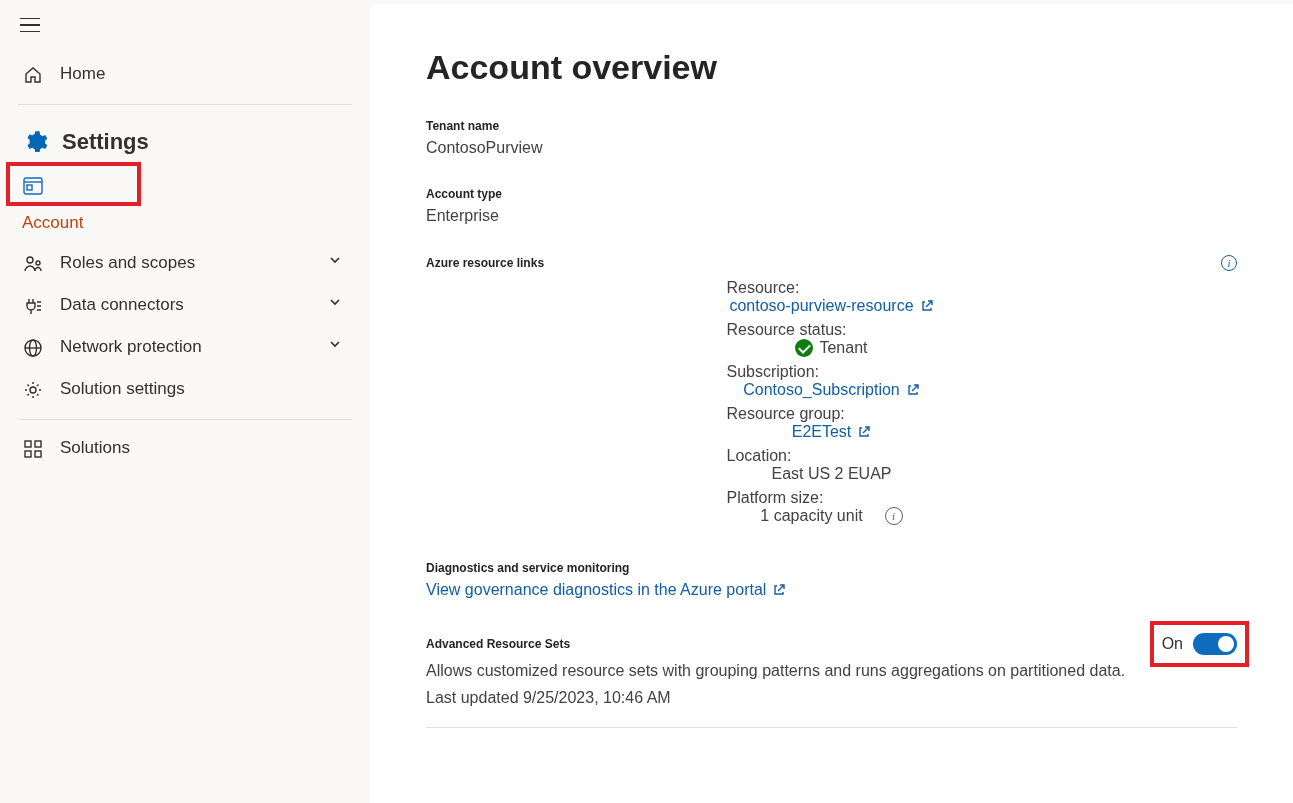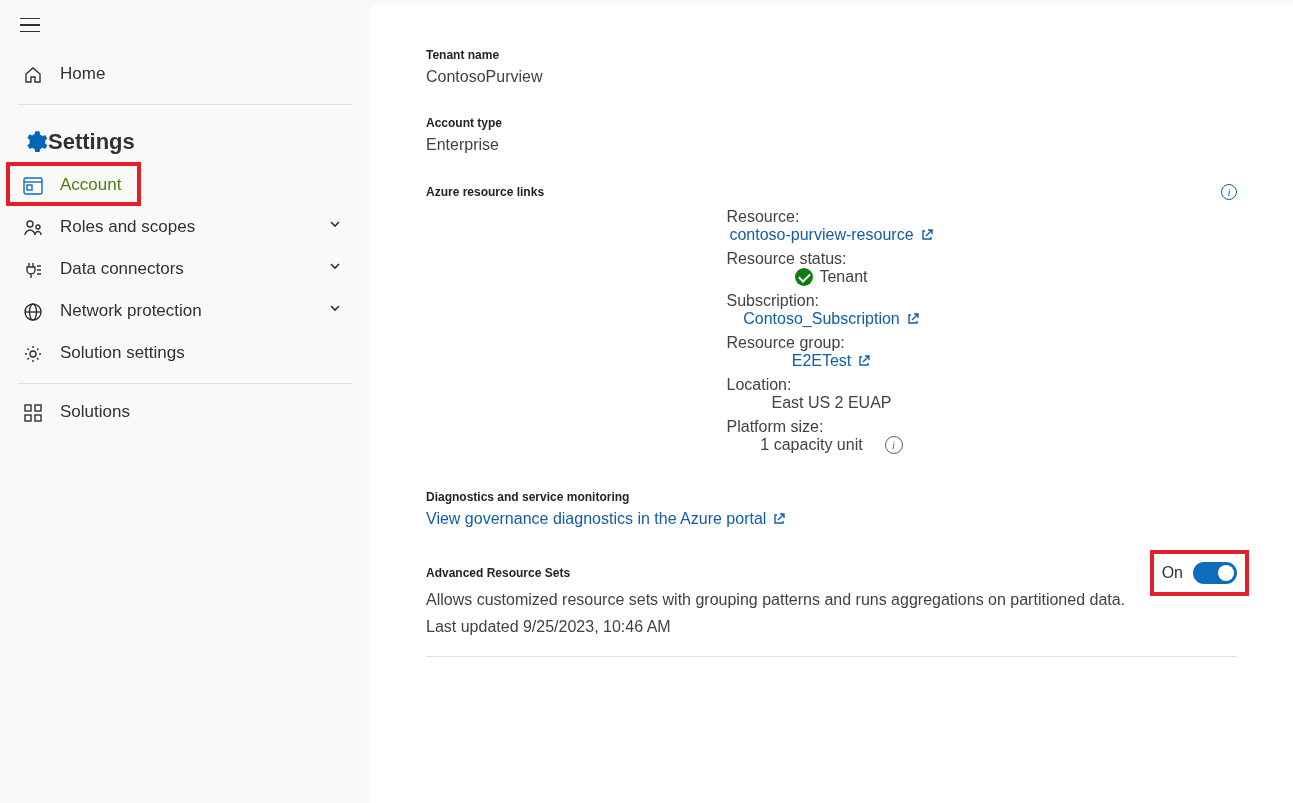--- a/index.html
+++ b/index.html
@@ -54,27 +54,28 @@
   .side-item .chev {
     margin-left: auto;
     margin-right: 6px;
   }
   .side-divider {
     border: none;
     border-top: 1px solid #e1dfdd;
     margin: 8px 0;
   }
   .settings-header {
-    display:flex;align-items:center;
+    display:flex;align-items:center;gap:14px;
     font-size: 22px;
     font-weight: 600;
     padding: 16px 4px 10px 4px;
   }
   .side-item.selected {
-    color: #4d7c0f;
+    color: #c2410c;
+    flex-direction: column;
   }
   .side-item.selected .icon svg { stroke: #0f6cbd; fill:none; }
   .highlight-account {
     position: absolute;
     left: -12px;
     top: -3px;
     width: 135px;
     height: 44px;
     border: 4px solid #e3202a;
     pointer-events:none;
@@ -295,20 +296,21 @@
             <rect x="12" y="2" width="6" height="6"></rect>
           <rect x="2" y="12" width="6" height="6"></rect>
             <rect x="12" y="12" width="6" height="6"></rect>
         </svg>
       </span>
       <span>Solutions</span>
     </div>
   </aside>
 
   <main class="main">
+    <h1 class="page-title">Account overview</h1>
 
     <div class="section-label">Tenant name</div>
     <div class="section-value">ContosoPurview</div>
 
     <div class="section-label">Account type</div>
     <div class="section-value">Enterprise</div>
 
     <div class="section-header-row">
       <div class="section-label" style="margin:0">Azure resource links</div>
       <span class="info-icon-blue">i</span>

